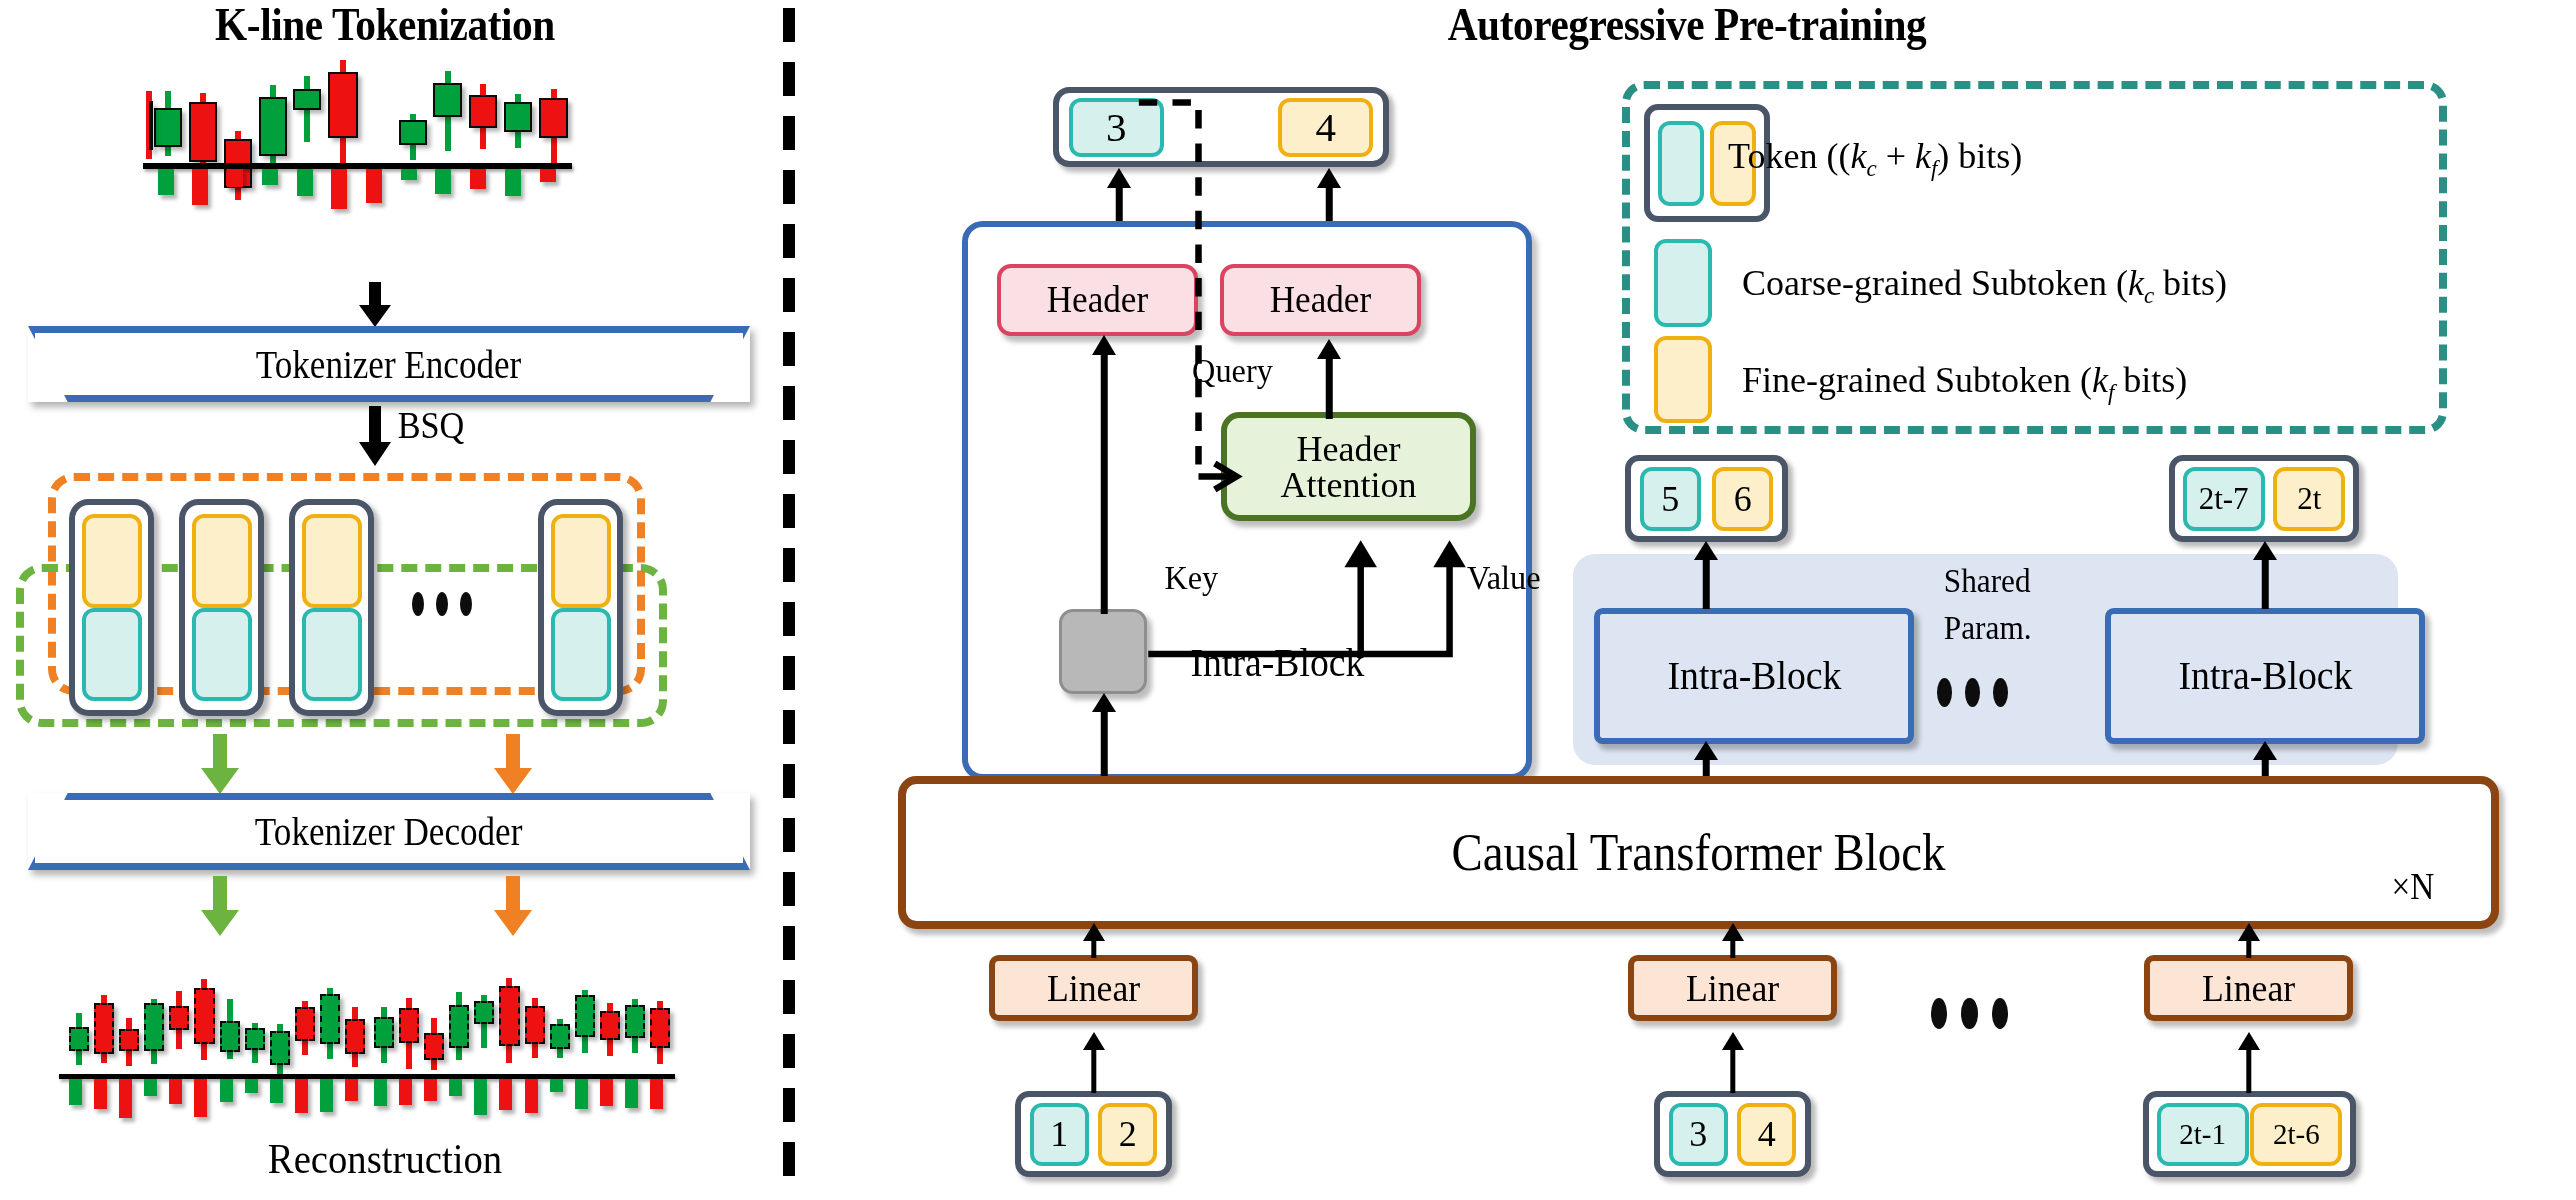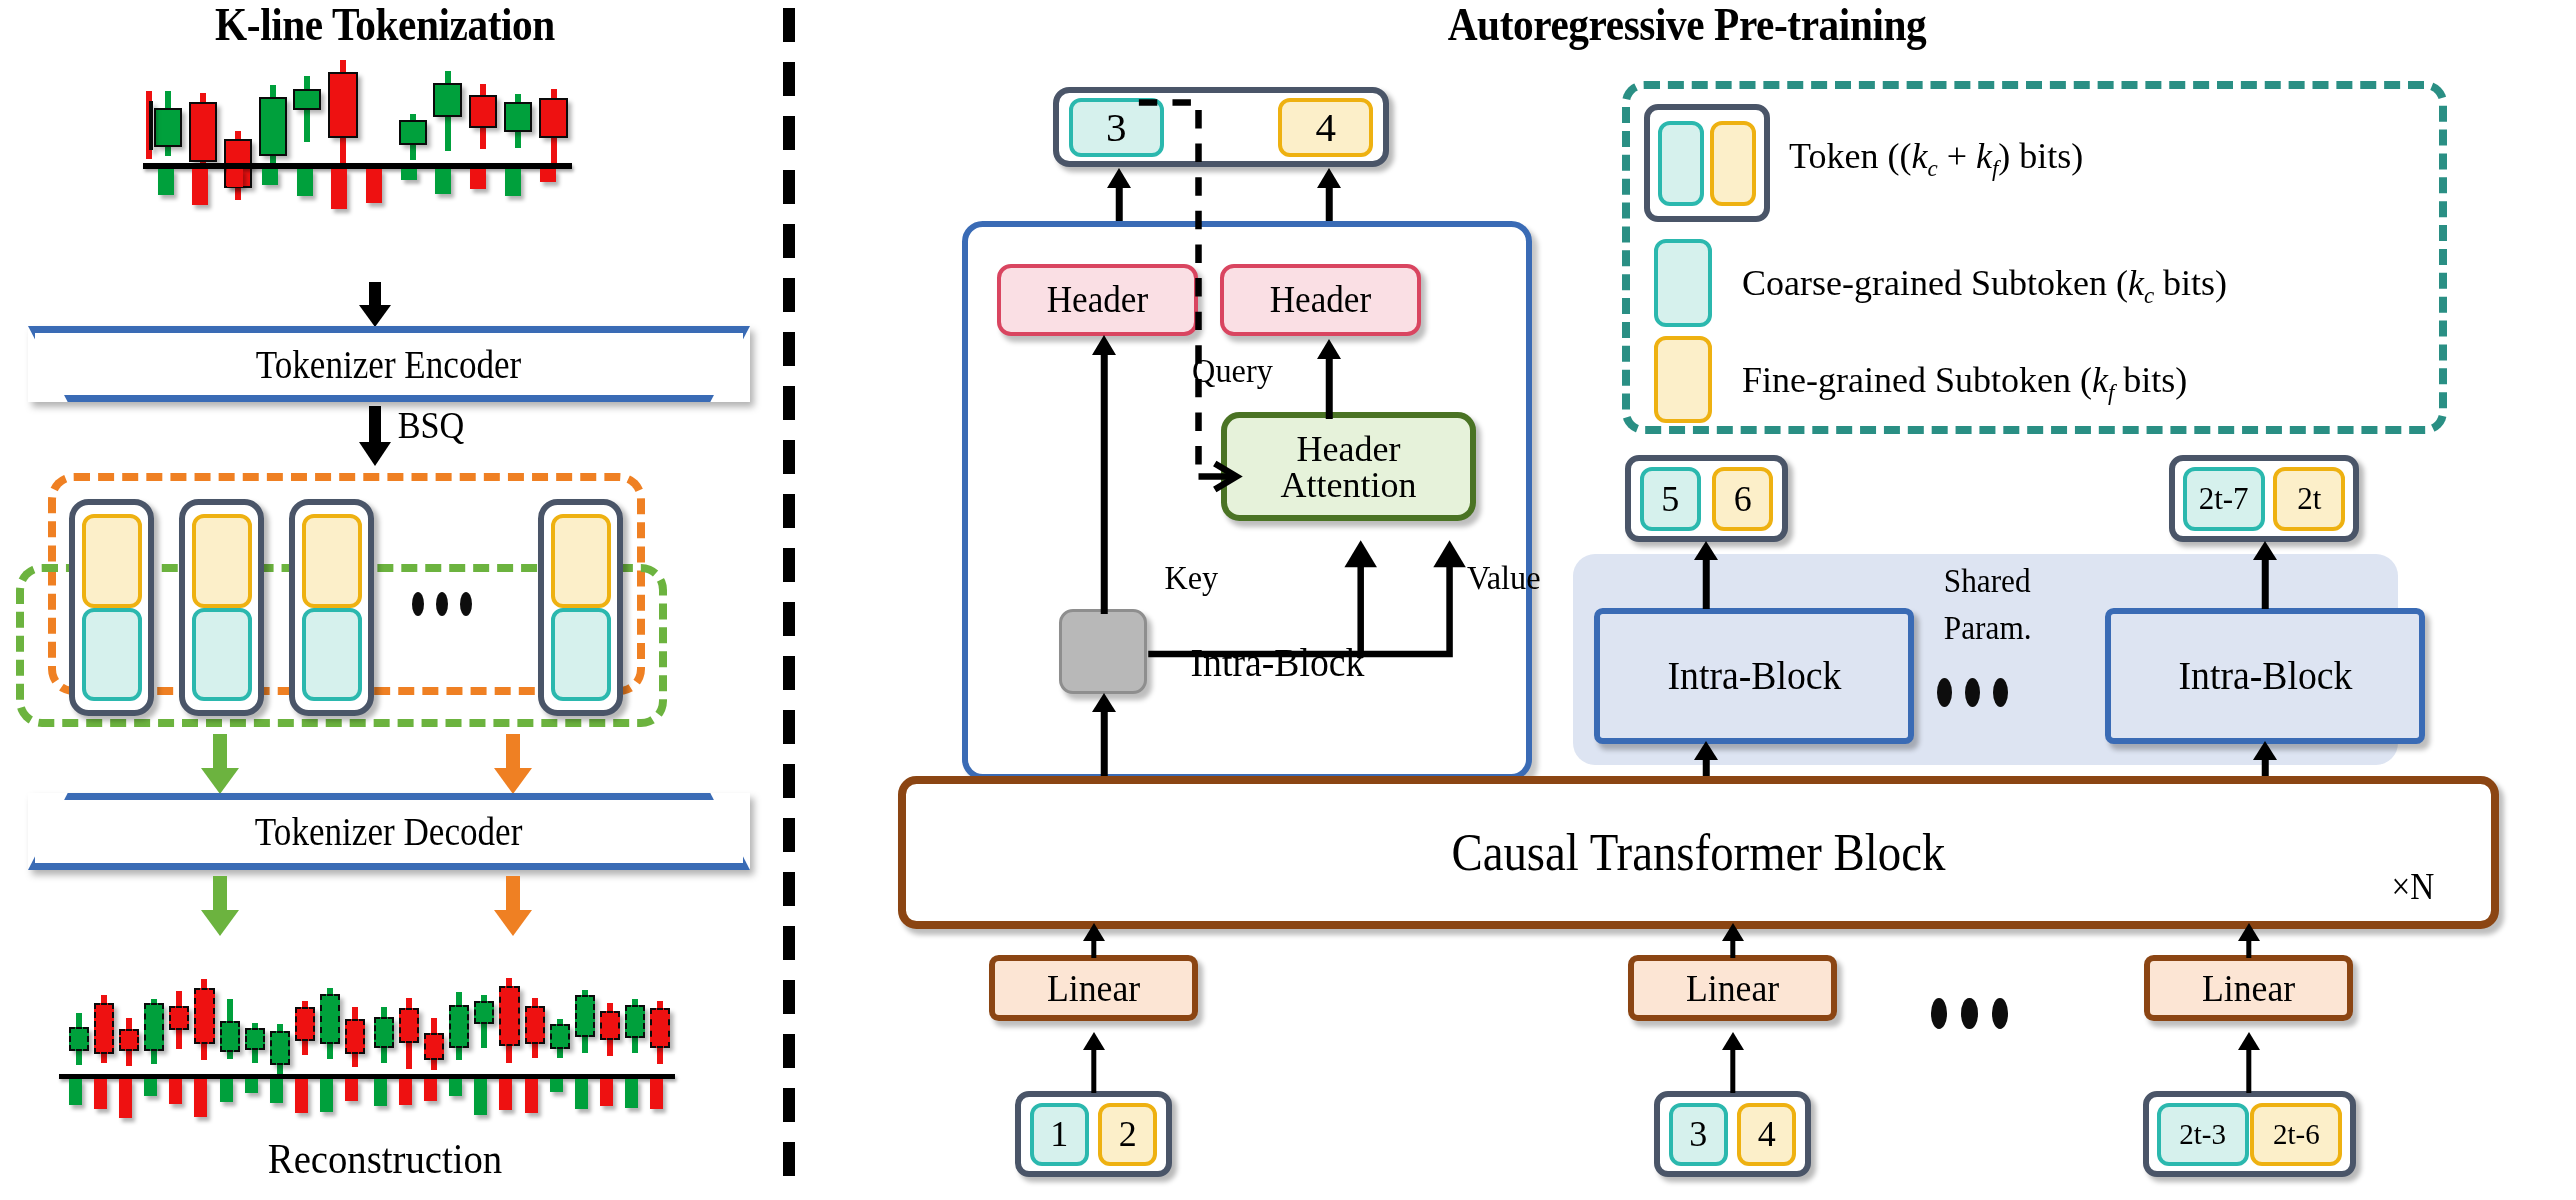--- a/index.html
+++ b/index.html
@@ -425,21 +425,21 @@
   <div class="shaft" style="top:13px; width:6.5px; height:109px; background:#000;"></div>
   <div class="head" style="top:0px; border-left:12px solid transparent; border-right:12px solid transparent; border-bottom:19.5px solid #000;"></div>
 </div>
 
 <div class="dashgrp dash-teal" style="left:1622px; top:81px; width:825px; height:353px;"></div>
 
 <div class="tokbox" style="left:1644px; top:104px; width:126px; height:118px; border-radius:14px; padding:0 7.6px; justify-content:space-between; box-shadow:none;">
   <div class="sub coarse" style="width:46px; height:85px;"></div>
   <div class="sub fine" style="width:46px; height:85px;"></div>
 </div>
-<div class="plain" style="left:1789px; top:135px; font-size:36px;">
+<div class="plain" style="left:1728px; top:135px; font-size:36px;">
   <span>Token ((</span><i style="font-family:'Liberation Serif',serif;">k</i><sub style="font-size:23px;"><i>c</i></sub> + <i>k</i><sub style="font-size:23px;"><i>f</i></sub>) bits)
 </div>
 
 <div class="sub coarse" style="position:absolute; left:1654px; top:239px; width:58px; height:88px;"></div>
 <div class="plain" style="left:1742px; top:262px; font-size:36px;">
   Coarse-grained Subtoken (<i>k</i><sub style="font-size:23px;"><i>c</i></sub> bits)
 </div>
 
 <div class="sub fine" style="position:absolute; left:1654px; top:336px; width:58px; height:87px;"></div>
 <div class="plain" style="left:1742px; top:359px; font-size:36px;">
@@ -526,21 +526,21 @@
 
 <div class="tokbox" style="left:1015px; top:1091px; width:157px; height:86px; border-radius:14px; padding:0 8.7px; justify-content:space-between;">
   <div class="sub coarse" style="width:59px; height:63px; font-size:36px;">1</div>
   <div class="sub fine" style="width:59px; height:63px; font-size:36px;">2</div>
 </div>
 <div class="tokbox" style="left:1654px; top:1091px; width:157px; height:86px; border-radius:14px; padding:0 8.7px; justify-content:space-between;">
   <div class="sub coarse" style="width:59px; height:63px; font-size:36px;">3</div>
   <div class="sub fine" style="width:59px; height:63px; font-size:36px;">4</div>
 </div>
 <div class="tokbox" style="left:2143px; top:1091px; width:213px; height:86px; border-radius:14px; padding:0 7.6px; justify-content:space-between;">
-  <div class="sub coarse" style="width:92px; height:63px; font-size:29px;">2t-3</div>
+  <div class="sub coarse" style="width:92px; height:63px; font-size:29px;">2t-1</div>
   <div class="sub fine" style="width:92px; height:63px; font-size:29px;">2t-6</div>
 </div>
 
 <div class="arrow" style="left:1082px; top:1032px; width:24px; height:59px;">
   <div class="shaft" style="top:13px; width:5.4px; height:48px; background:#000;"></div>
   <div class="head" style="top:0px; border-left:11px solid transparent; border-right:11px solid transparent; border-bottom:18.4px solid #000;"></div>
 </div>
 <div class="arrow" style="left:1721px; top:1032px; width:24px; height:59px;">
   <div class="shaft" style="top:13px; width:5.4px; height:48px; background:#000;"></div>
   <div class="head" style="top:0px; border-left:11px solid transparent; border-right:11px solid transparent; border-bottom:18.4px solid #000;"></div>

